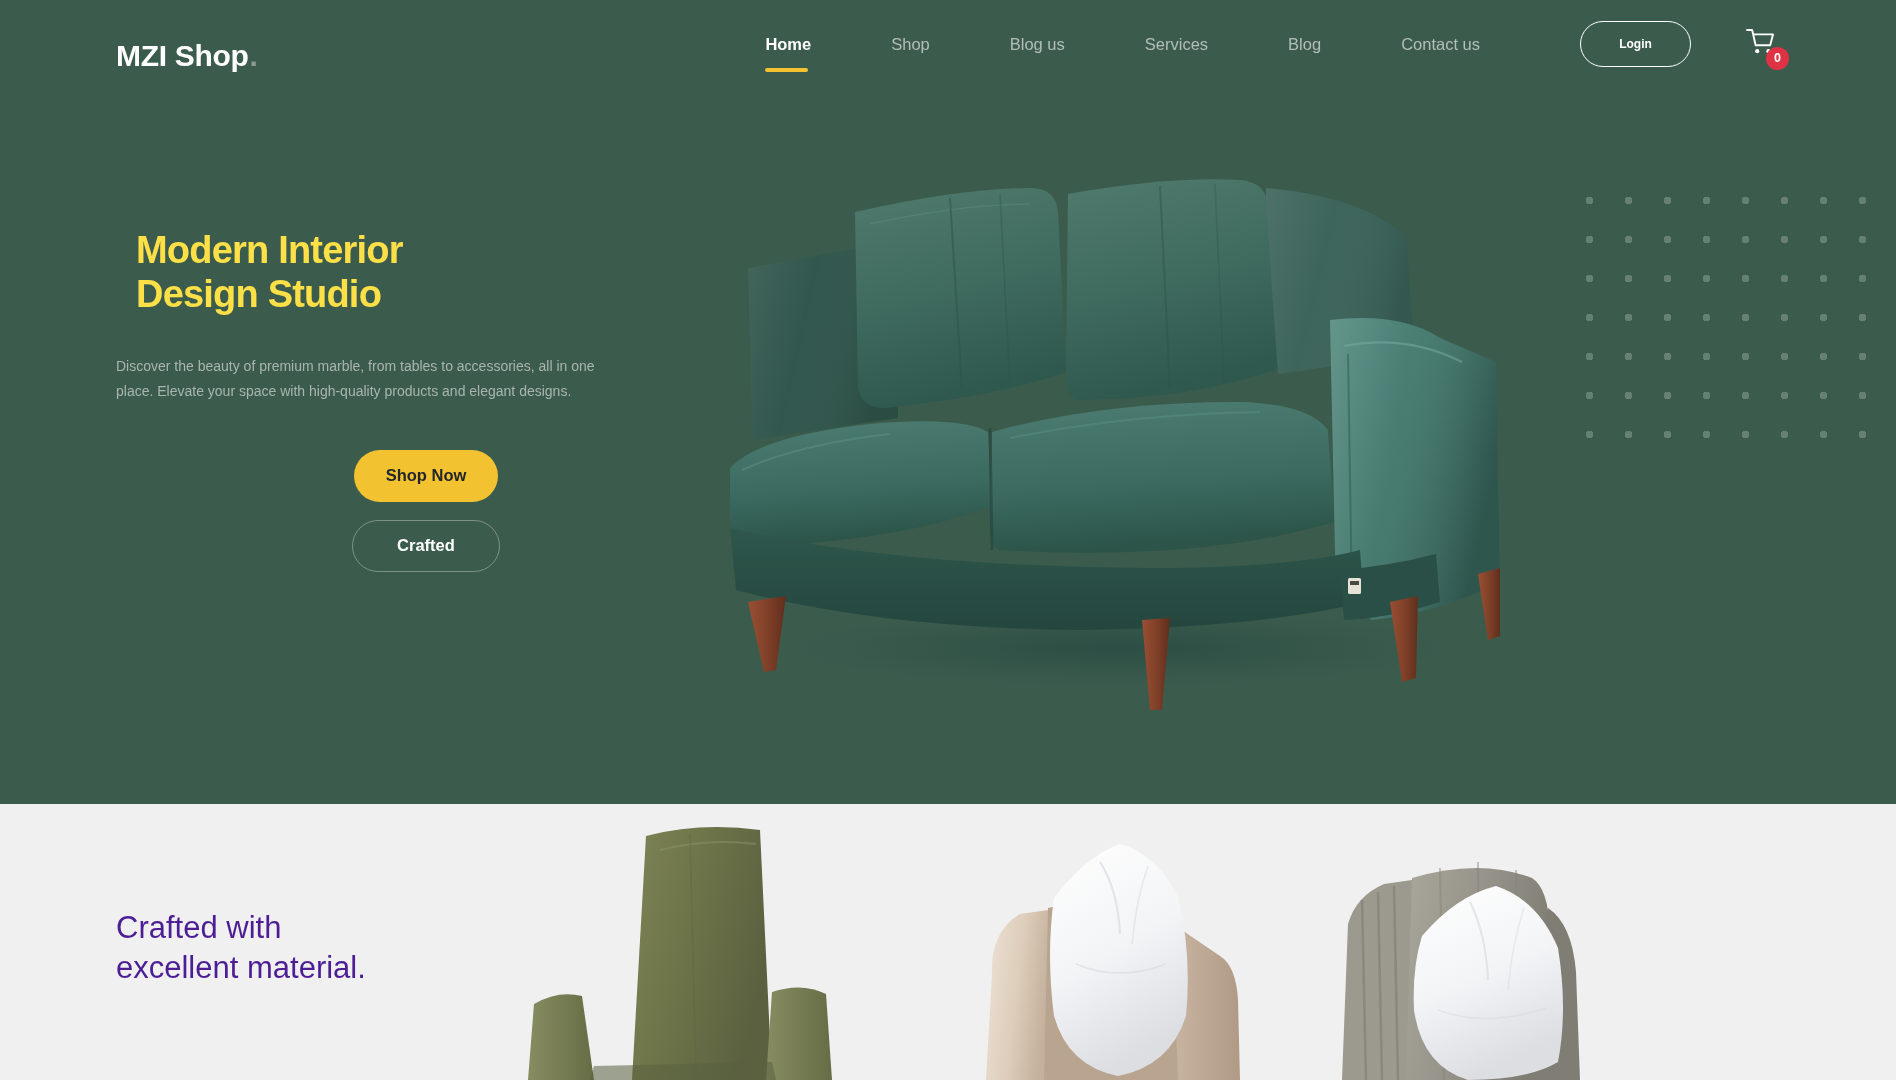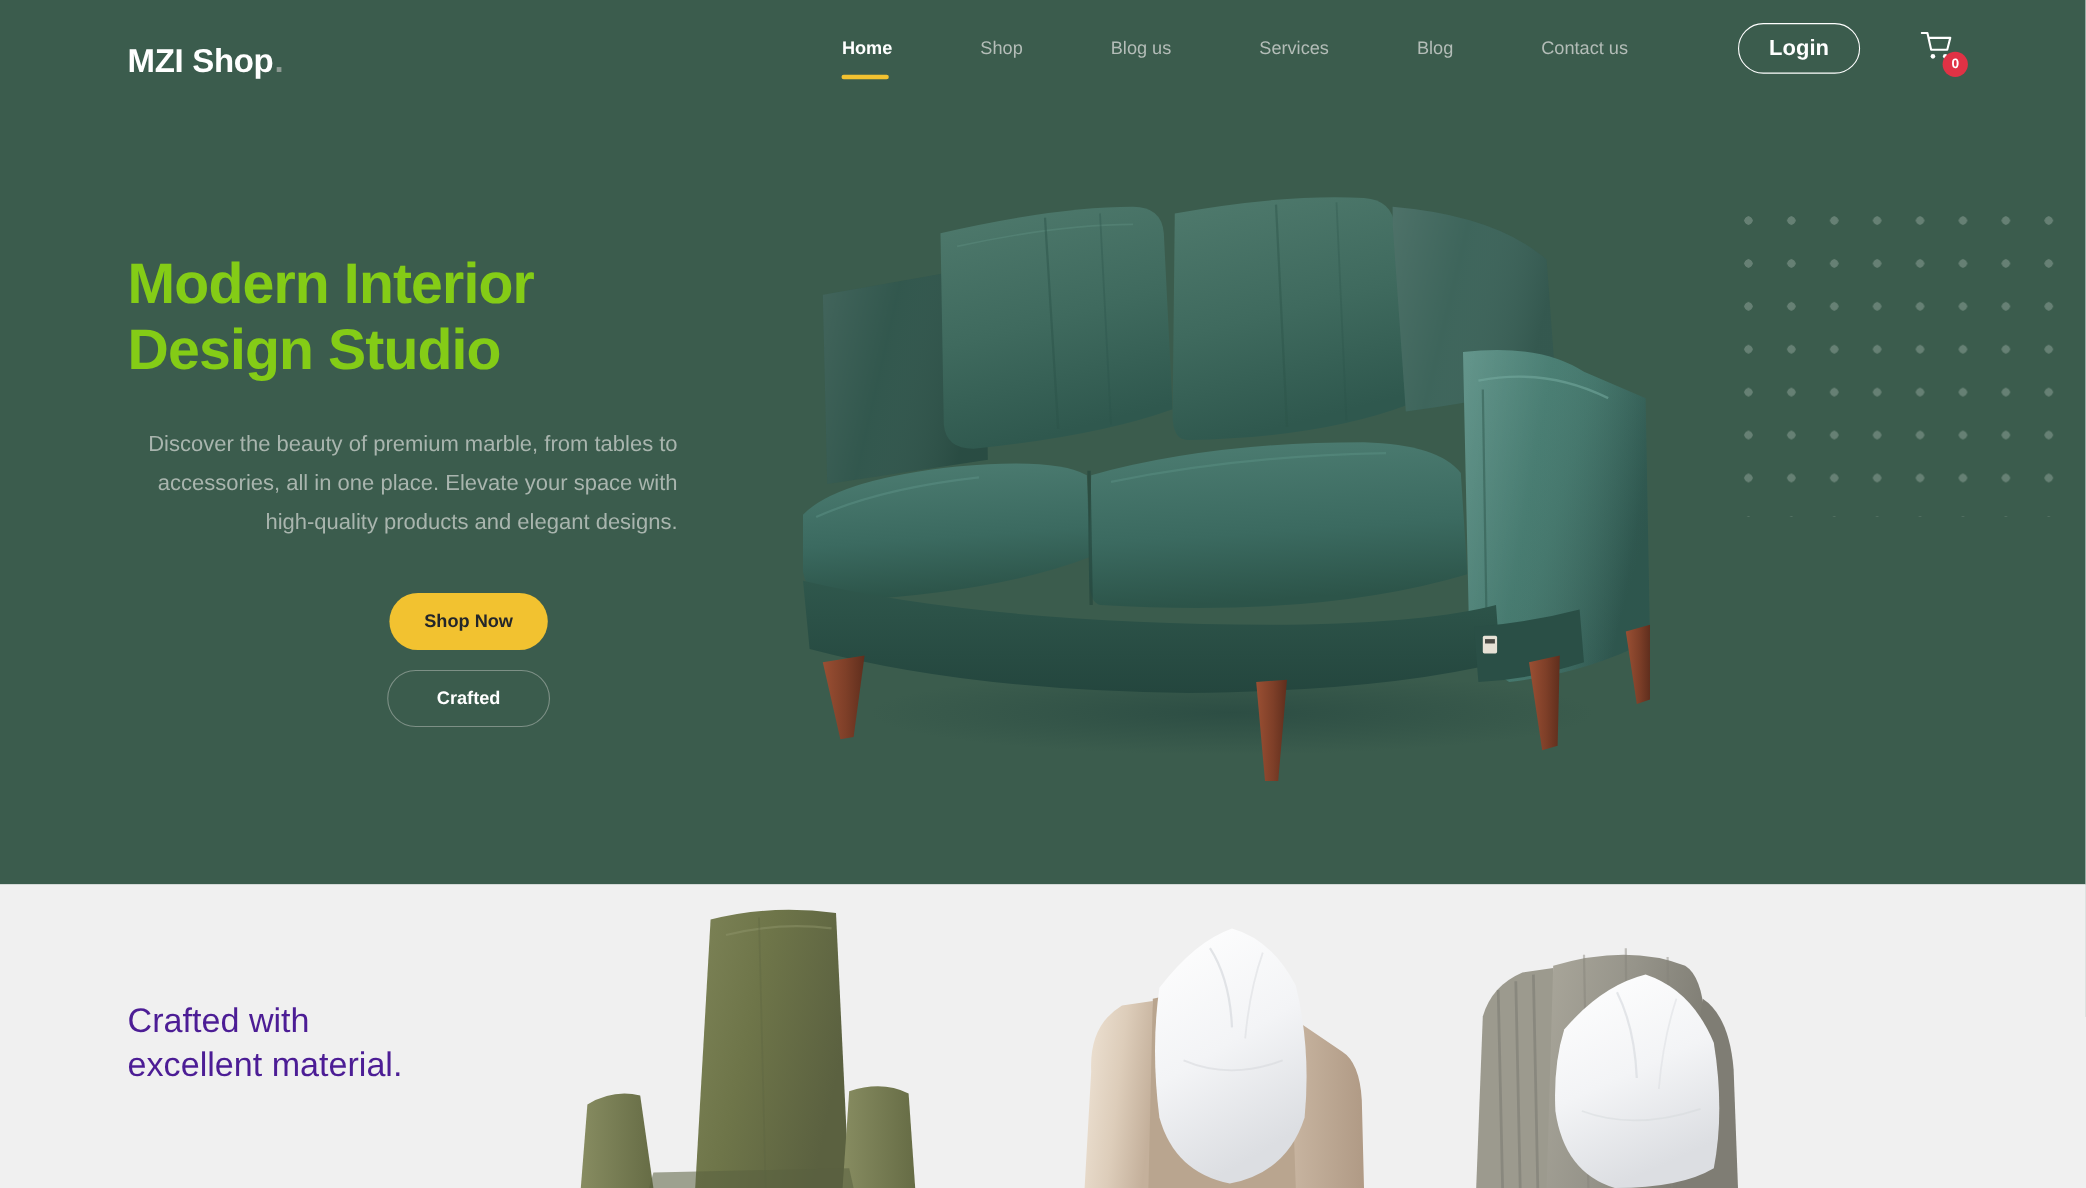--- a/index.html
+++ b/index.html
@@ -89,21 +89,21 @@
     margin-left:68px;
   }
   .login-btn {
     display:flex;
     align-items:center;
     justify-content:center;
     width:111px; height:46px;
     border:1.6px solid #ffffff;
     border-radius:28px;
     color:#ffffff;
-    font-size:20px;
+    font-size:12px;
     font-weight:700;
     background:transparent;
     cursor:pointer;
     font-family:"Liberation Sans", sans-serif;
   }
   .cart-wrap {
     position:relative;
     margin-left:51px;
     width:38px; height:38px;
     display:flex; align-items:center; justify-content:center;
@@ -123,34 +123,34 @@
   }
 
   
   .hero-copy {
     position:absolute;
     left:116px; top:228px;
     width:620px;
     z-index:5;
   }
   .hero-title {
-    font-size:52px;
+    font-size:38px;
     line-height:1.16;
     font-weight:700;
-    color:#84cc16;
+    color:#fde047;
     letter-spacing:-.8px;
     white-space:pre-line;
+    margin-left:20px;
   }
   .hero-sub {
     margin-top:38px;
-    font-size:20px;
+    font-size:14px;
     line-height:1.78;
     color:#a9b5ae;
     width:500px;
-    text-align:right;
   }
   .hero-btns {
     margin-top:46px;
     display:flex;
     align-items:center;
     gap:18px;
     flex-direction:column;
   }
   .btn-primary {
     width:144px; height:52px;

